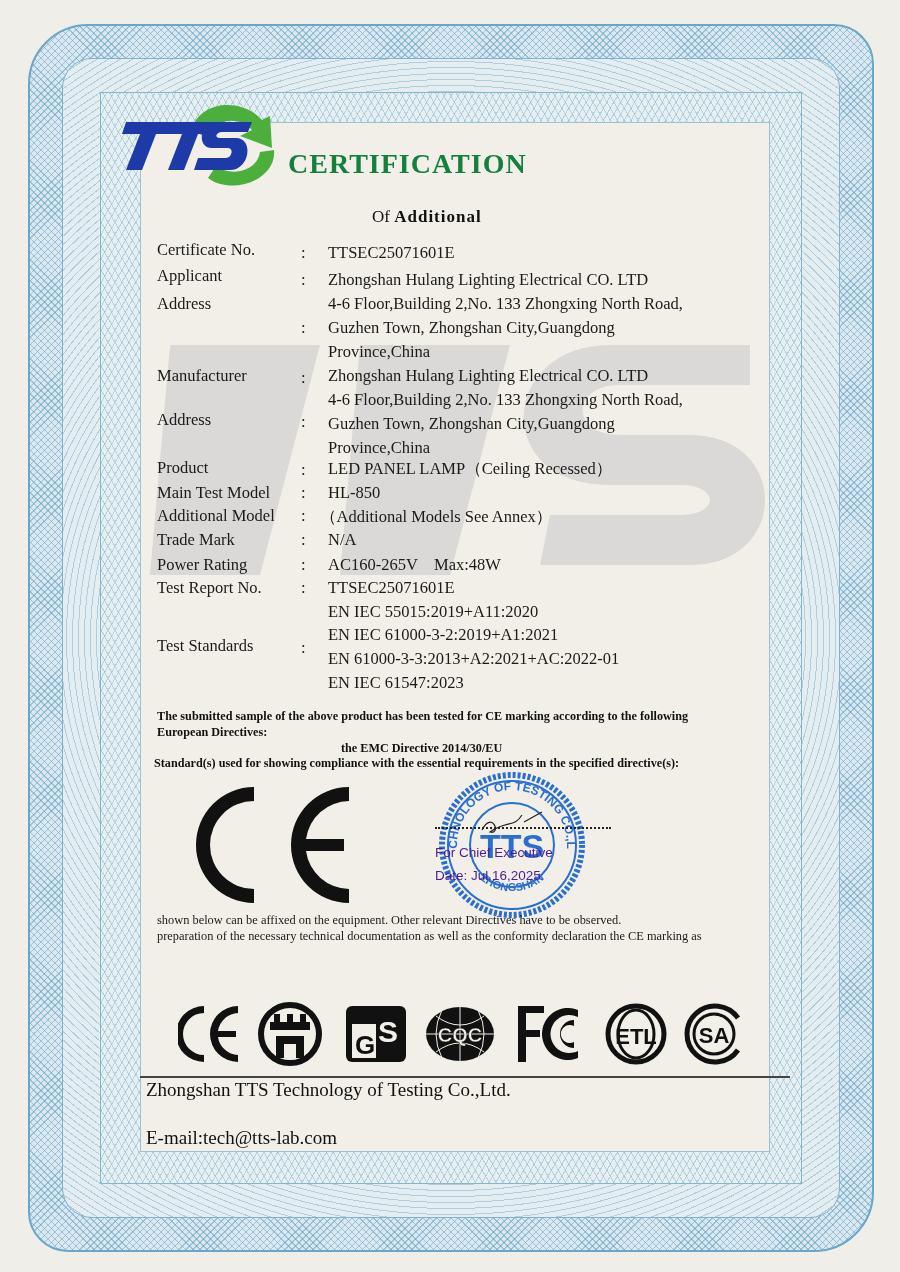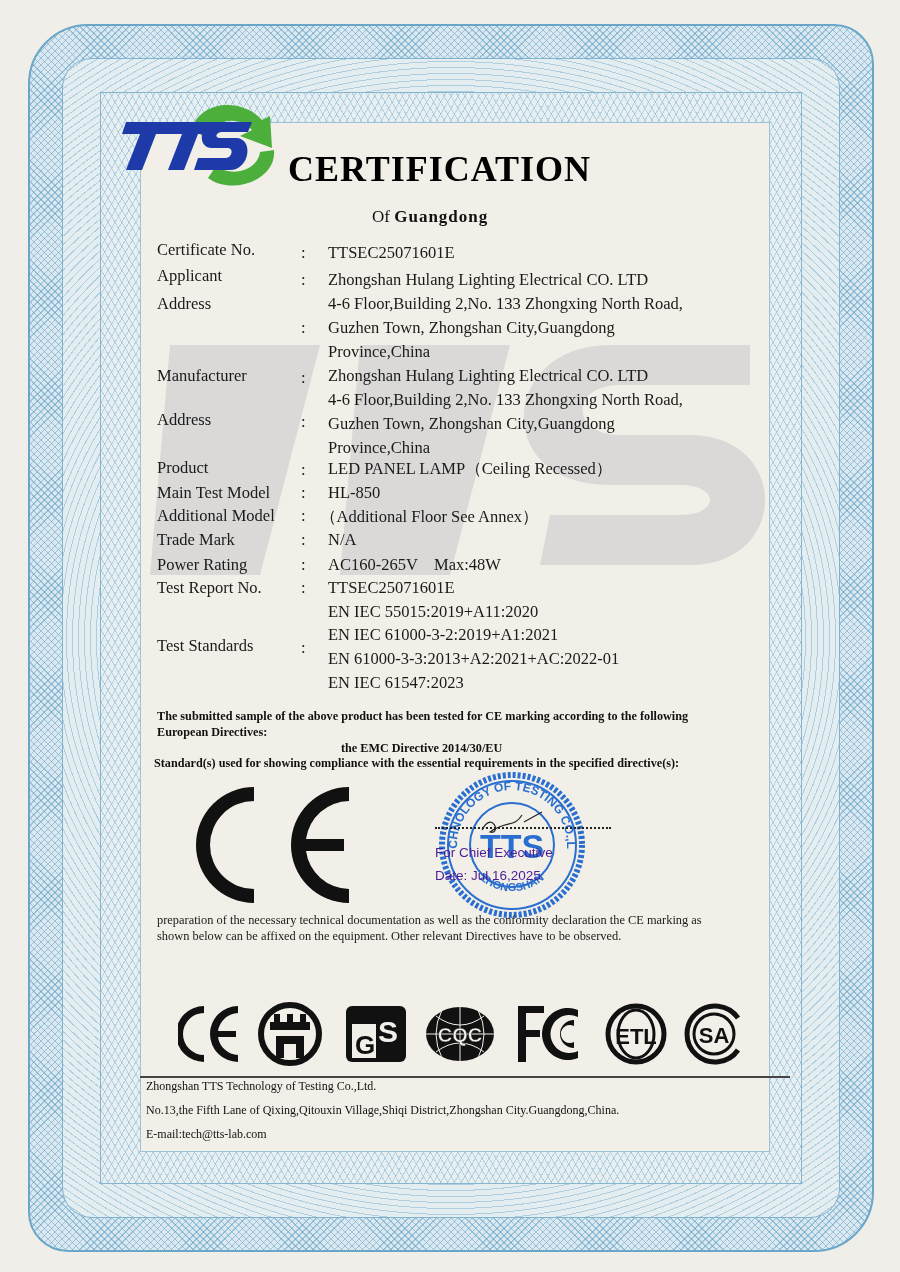--- a/index.html
+++ b/index.html
@@ -41,21 +41,21 @@
   }
 
   
   .watermark { position: absolute; left: 150px; top: 315px; width: 640px; height: 260px; opacity: 0.55; }
 
   
   .logo { position: absolute; left: 112px; top: 100px; width: 166px; height: 90px; }
 
   .title {
     position: absolute; left: 288px; top: 148px;
-    font-size: 36px; font-weight: bold; letter-spacing: 1px; color: #000000;
+    font-size: 28px; font-weight: bold; letter-spacing: 1px; color: #15803d;
   }
   .subtitle {
     position: absolute; left: 372px; top: 207px; font-size: 17px; color: #111;
   }
   .subtitle b { letter-spacing: 1px; }
 
   
   .info { position: absolute; left: 157px; top: 240px; width: 620px; font-size: 16.5px; }
   .row { position: absolute; left: 0; width: 620px; }
   .lbl { position: absolute; left: 0; white-space: nowrap; }
@@ -68,21 +68,21 @@
 
   .stamp { position: absolute; left: 432px; top: 770px; width: 160px; height: 150px; }
   .sig-line { position: absolute; left: 435px; top: 827px; width: 176px; border-top: 2px dotted #222; }
   .sig-text { position: absolute; font-family: "Liberation Sans", sans-serif; font-size: 13.5px; color: #4c1d95; white-space: nowrap; }
 
   .para { position: absolute; left: 157px; top: 913px; width: 616px; font-size: 12.4px; line-height: 15.6px; color: #1a1a1a; }
 
   .marks { position: absolute; left: 178px; top: 1002px; width: 570px; height: 64px; }
 
   .footer-rule { position: absolute; left: 140px; top: 1076px; width: 650px; border-top: 2px solid #444; }
-  .footer-line { position: absolute; left: 146px; font-size: 12px; white-space: nowrap; color: #111; }
+  .footer-line { position: absolute; left: 146px; font-size: 19px; white-space: nowrap; color: #111; }
 </style>
 </head>
 <body>
 
 <div class="page">
 
   <div class="border-outer"></div>
   <div class="border-mid"></div>
   <div class="border-inner"></div>
   <div class="paper"></div>
@@ -97,21 +97,21 @@
     <path d="M150,20 C130,-2 90,0 80,28 L96,40 C100,20 125,14 140,30 L128,36 L160,48 L158,16 Z" fill="#4caf3c"></path>
     <path d="M162,50 C165,80 120,96 96,78 L104,66 C120,78 146,70 148,52 Z" fill="#4caf3c"></path>
     <polygon points="14,22 64,22 60,34 44,34 30,70 14,70 28,34 10,34" fill="#1e3aa8"></polygon>
     <polygon points="56,22 106,22 102,34 86,34 72,70 56,70 70,34 52,34" fill="#1e3aa8"></polygon>
     <path d="M140,22 L104,22 C88,22 84,48 100,48 L116,48 C122,48 120,58 114,58 L86,58 L82,70 L118,70 C138,70 142,38 124,38 L108,38 C102,38 104,32 110,32 L136,32 Z" fill="#1e3aa8"></path>
   </svg>
 
   <div class="title">CERTIFICATION</div>
   <div class="subtitle">
     <span>Of</span>
-    <b>Guangdong</b>
+    <b>Additional</b>
   </div>
 
   <div class="info">
     <div class="row" style="top:0px">
       <span class="lbl">Certificate No.</span>
       <span class="colon" style="top:3px">:</span>
       <span class="val" style="top:3px">TTSEC25071601E</span>
     </div>
     <div class="row" style="top:26px">
       <span class="lbl">Applicant</span>
@@ -143,21 +143,21 @@
       <span class="val" style="top:0px">LED PANEL LAMP（Ceiling Recessed）</span>
     </div>
     <div class="row" style="top:243px">
       <span class="lbl">Main Test Model</span>
       <span class="colon">:</span>
       <span class="val">HL-850</span>
     </div>
     <div class="row" style="top:266px">
       <span class="lbl">Additional Model</span>
       <span class="colon">:</span>
-      <span class="val" style="left:163px">（Additional Floor See Annex）</span>
+      <span class="val" style="left:163px">（Additional Models See Annex）</span>
     </div>
     <div class="row" style="top:290px">
       <span class="lbl">Trade Mark</span>
       <span class="colon">:</span>
       <span class="val">N/A</span>
     </div>
     <div class="row" style="top:315px">
       <span class="lbl">Power Rating</span>
       <span class="colon">:</span>
       <span class="val" style="white-space:pre">AC160-265V    Max:48W</span>
@@ -202,22 +202,22 @@
       <textPath href="#arcBot" startOffset="50%" text-anchor="middle">ZHONGSHAN</textPath>
     </text>
     <text x="80" y="88" text-anchor="middle" font-family="Liberation Sans, sans-serif" font-size="34" font-weight="bold" fill="#2a6fd0">TTS</text>
     <path d="M50,60 C60,40 70,65 58,62 C75,50 82,58 90,45 M92,52 L110,42" stroke="#222" stroke-width="1.2" fill="none"></path>
   </svg>
   <div class="sig-line"></div>
   <div class="sig-text" style="left:435px; top:845px;">For Chief Executive</div>
   <div class="sig-text" style="left:435px; top:868px;">Date: Jul.16,2025</div>
 
   <div class="para">
+    <div>shown below can be affixed on the equipment. Other relevant Directives have to be observed.</div>
     <div>preparation of the necessary technical documentation as well as the conformity declaration the CE marking as</div>
-    <div>shown below can be affixed on the equipment. Other relevant Directives have to be observed.</div>
   </div>
 
   <svg class="marks" viewBox="0 0 570 64">
     <g>
       <path d="M26,4 A28,28 0 1 0 26,60 L26,53 A21,21 0 1 1 26,11 Z" fill="#111"></path>
       <path d="M60,4 A28,28 0 1 0 60,60 L60,53 A21,21 0 0 1 40,35 L58,35 L58,29 L40,29 A21,21 0 0 1 60,11 Z" fill="#111"></path>
     </g>
     <g>
       <circle cx="112" cy="32" r="29" fill="none" stroke="#111" stroke-width="6"></circle>
       <rect x="92" y="20" width="40" height="8" fill="#111"></rect>
@@ -249,16 +249,15 @@
     </g>
     <g>
       <path d="M560,16 A28,28 0 1 0 560,48" fill="none" stroke="#111" stroke-width="5"></path>
       <circle cx="536" cy="32" r="20" fill="none" stroke="#111" stroke-width="3"></circle>
       <text x="536" y="41" text-anchor="middle" font-family="Liberation Sans, sans-serif" font-size="22" font-weight="bold" fill="#111">SA</text>
     </g>
   </svg>
 
   <div class="footer-rule"></div>
   <div class="footer-line" style="top:1079px;">Zhongshan TTS Technology of Testing Co.,Ltd.</div>
-  <div class="footer-line" style="top:1103px;">No.13,the Fifth Lane of Qixing,Qitouxin Village,Shiqi District,Zhongshan City.Guangdong,China.</div>
   <div class="footer-line" style="top:1127px;">E-mail:tech@tts-lab.com</div>
 
 </div>
 
 </body></html>

